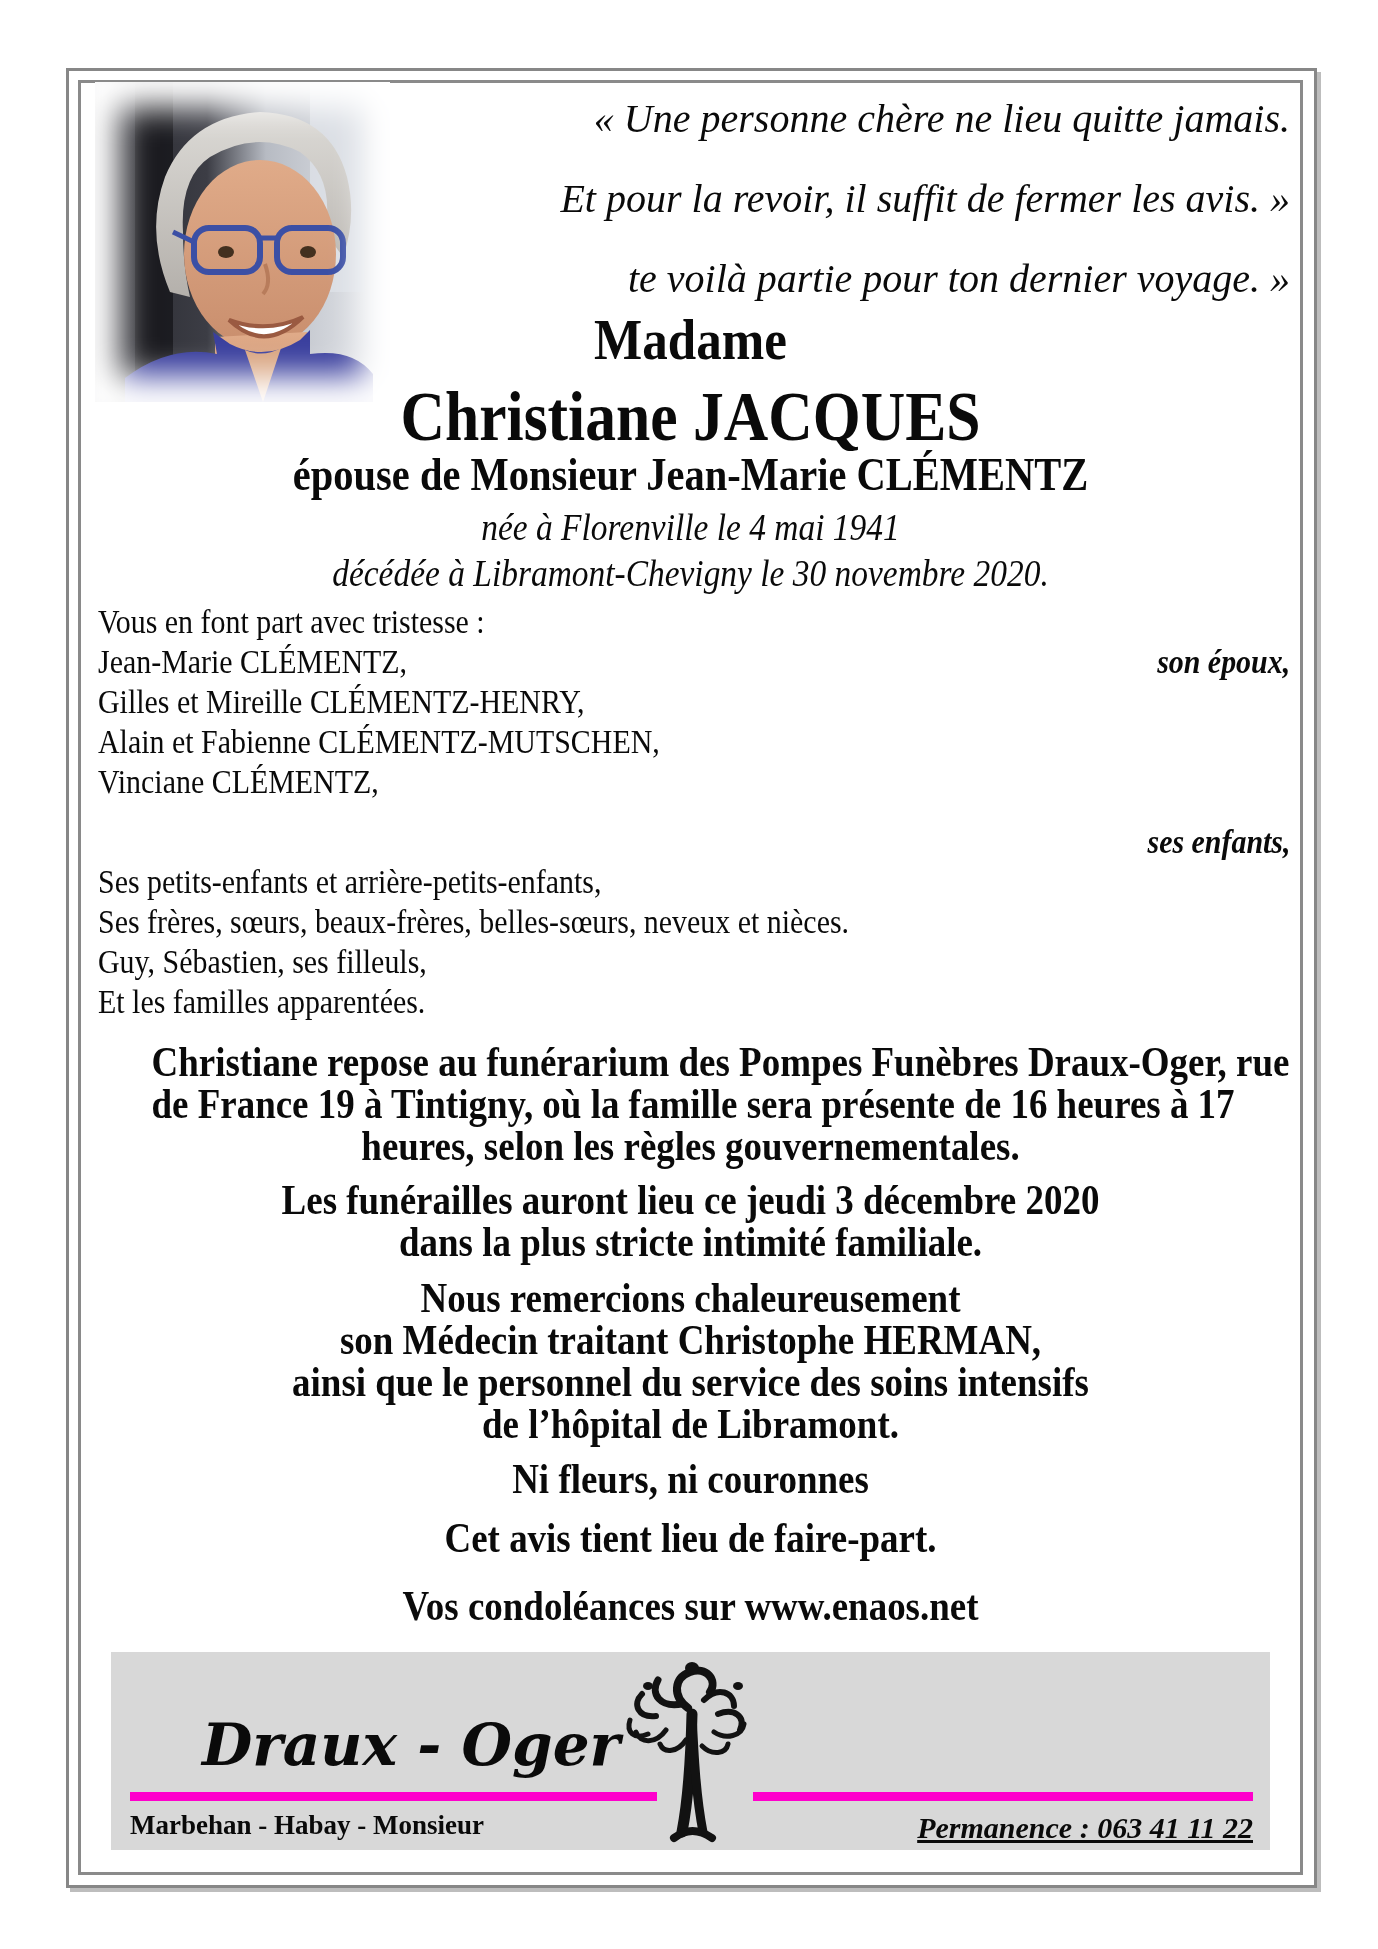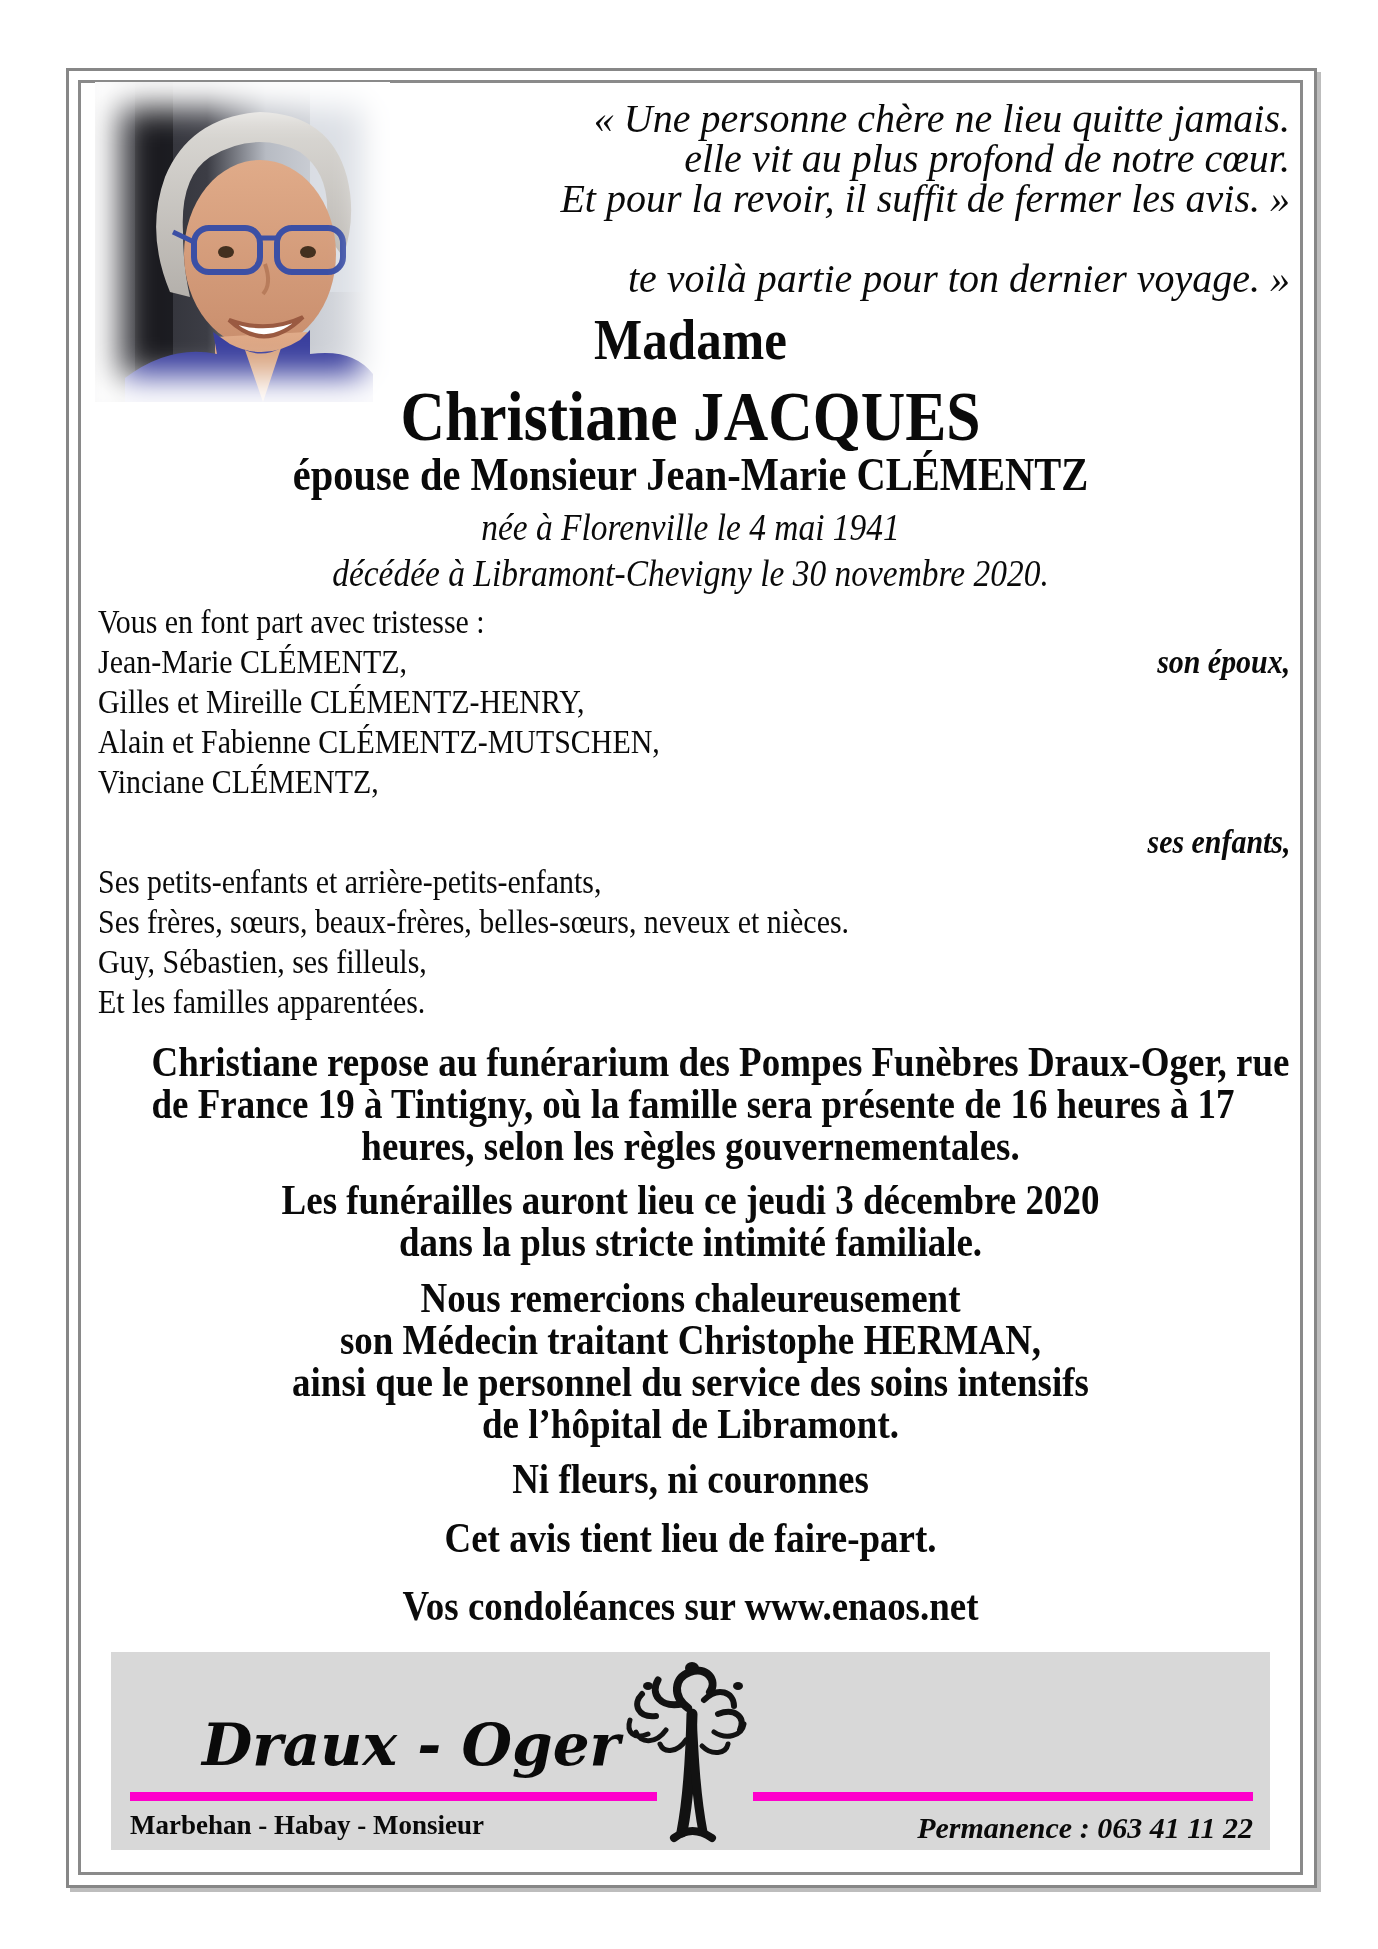--- a/index.html
+++ b/index.html
@@ -95,21 +95,20 @@
       <ellipse cx="131" cy="170" rx="8" ry="6" fill="#43301f"></ellipse>
       <ellipse cx="213" cy="170" rx="8" ry="6" fill="#43301f"></ellipse>
       <path d="M170 182 q7 20 -2 30" fill="none" stroke="#b87c5b" stroke-width="4"></path>
       <path d="M134 238 Q170 272 208 235 Q172 252 134 238 Z" fill="#ffffff" stroke="#9a5a41" stroke-width="4"></path>
       <path d="M30 320 L30 296 Q75 262 122 272 L118 250 L135 262 Q170 280 205 258 L215 248 L215 272 Q258 266 278 292 L278 320 Z" fill="#3a3f9e"></path>
       <path d="M150 268 L168 320 L186 266 Q168 276 150 268 Z" fill="#d9a581"></path>
     </svg>
   </div>
 
   <div class="line q" style="top:99px">« Une personne chère ne lieu quitte jamais.</div>
-  <div class="line q" style="top:139px">elle vit au plus profond de notre cœur.</div>
   <div class="line q" style="top:179px">Et pour la revoir, il suffit de fermer les avis. »</div>
   <div class="line q" style="top:259px">te voilà partie pour ton dernier voyage. »</div>
 
   <div class="line c t-madame" style="top:311px">Madame</div>
   <div class="line c t-name" style="top:382px">Christiane JACQUES</div>
   <div class="line c t-spouse" style="top:452px">épouse de Monsieur Jean-Marie CLÉMENTZ</div>
   <div class="line c t-dates" style="top:508px">née à Florenville le 4 mai 1941</div>
   <div class="line c t-dates" style="top:554px">décédée à Libramont-Chevigny le 30 novembre 2020.</div>
 
   <div class="line l body-txt" style="top:602px">Vous en font part avec tristesse :</div>
@@ -164,15 +163,15 @@
       <ellipse cx="70" cy="12" rx="7" ry="6" fill="#121212"></ellipse>
       <ellipse cx="26" cy="30" rx="5" ry="4" fill="#121212"></ellipse>
       <ellipse cx="116" cy="30" rx="5" ry="4" fill="#121212"></ellipse>
     </svg>
   </div>
 
   <div class="accent-bar" style="left:130px; width:527px;"></div>
   <div class="accent-bar" style="left:753px; width:500px;"></div>
 
   <div class="line foot-small" style="left:130px; top:1812px;">Marbehan - Habay - Monsieur</div>
-  <div class="line foot-perm" style="right:125px; top:1813px; text-align:right;">Permanence : 063 41 11 22</div>
+  <div class="line foot-perm" style="right:125px; top:1813px; text-align:right;text-decoration:underline;">Permanence : 063 41 11 22</div>
 
 </div>
 
 </body></html>

